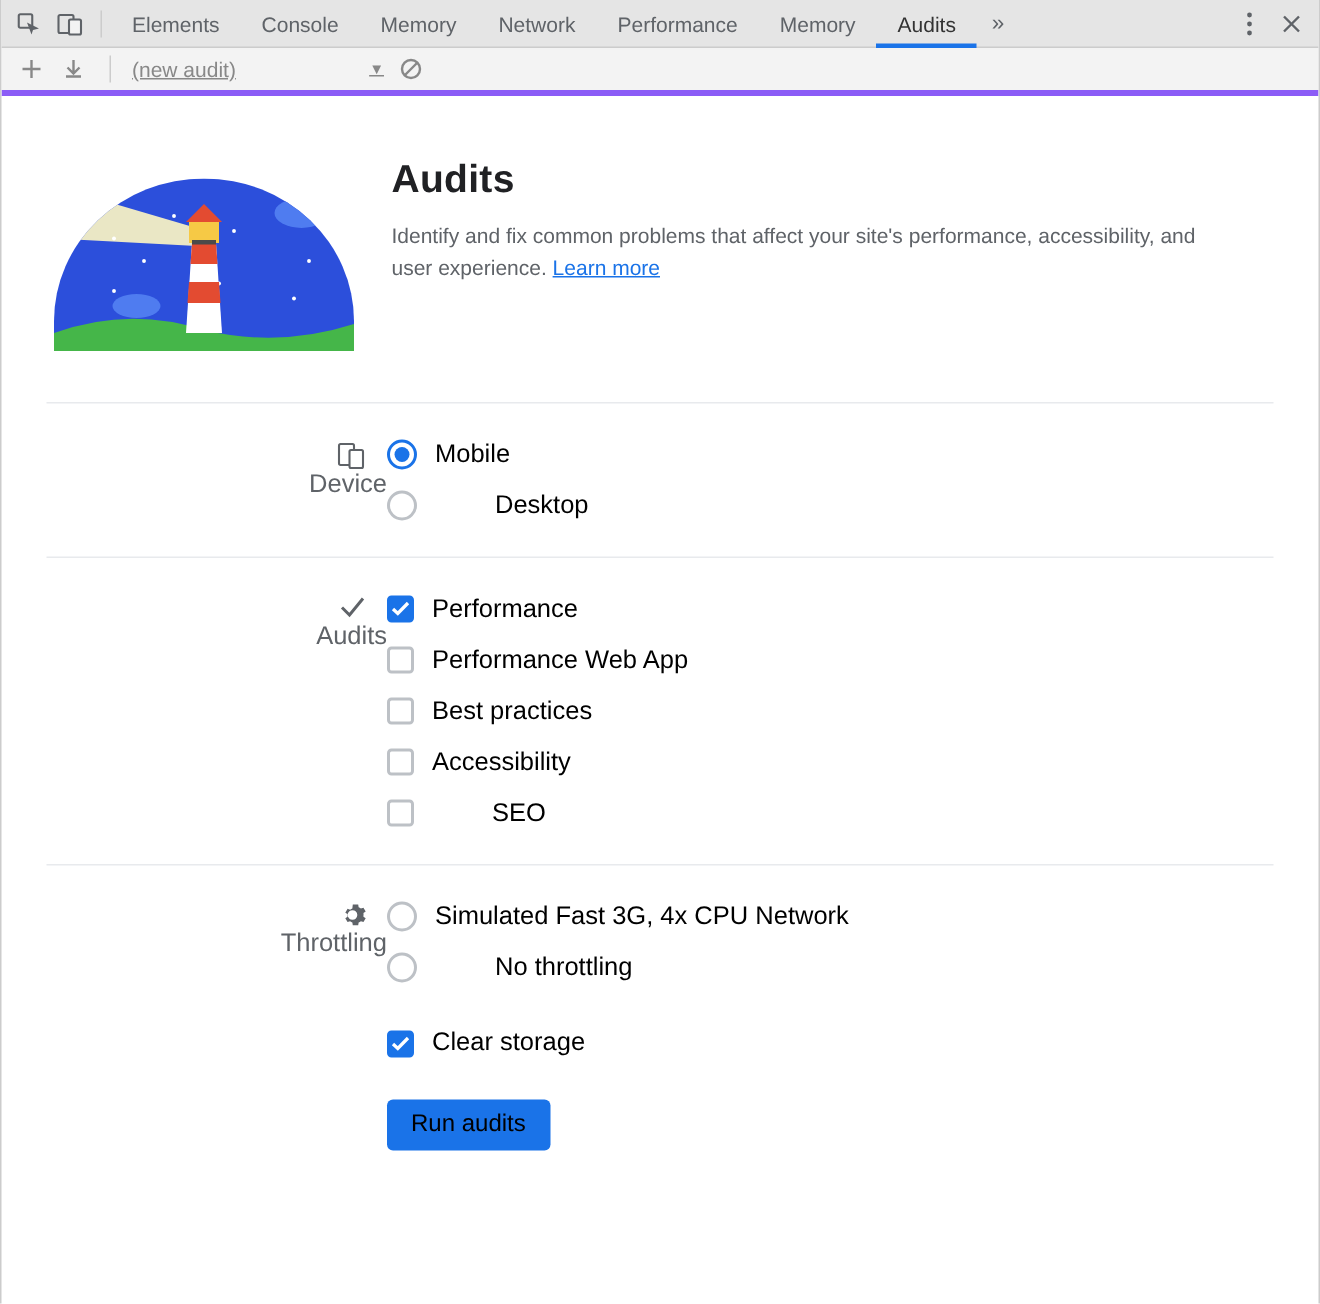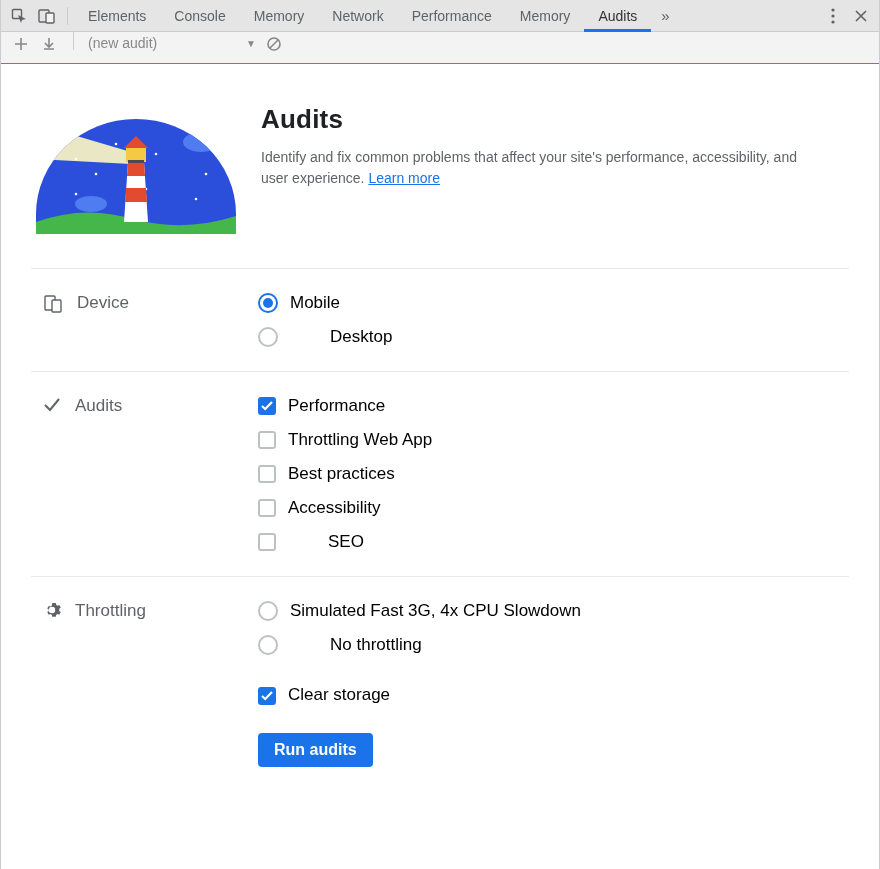--- a/index.html
+++ b/index.html
@@ -17,57 +17,57 @@
     border-bottom:1px solid #ccc; background:#e5e5e5;
     padding:0 4px; font-size:14px; color:#5f6368;
   }
   .tabbar .ico { width:24px; height:24px; display:flex; align-items:center;justify-content:center; margin:0 2px; color:#5f6368;}
   .tabbar .divider { width:1px; height:18px; background:#ccc; margin:0 6px;}
   .tabbar .tab { padding:0 14px; height:32px; line-height:32px; cursor:pointer; color:#5f6368;}
   .tabbar .tab.active { color:#333; border-bottom:3px solid #1a73e8;}
   .tabbar .spacer{flex:1;}
   
   .toolbar2 {
-    height:32px; display:flex; 
-    border-bottom:1px solid #8b5cf6; background:#f3f3f3;
-    padding:0 8px; color:#888;
+    height:32px; display:flex; align-items:center;
+    border-bottom:4px solid #8b5cf6; background:#f3f3f3;
+    padding:0 8px; color:#888;text-decoration:underline;
   }
   .toolbar2 .tbico{width:24px;height:24px;display:flex;align-items:center;justify-content:center;margin-right:4px;color:#888;}
   .toolbar2 .tbdiv{width:1px;height:18px;background:#ccc;margin:0 8px;}
   .toolbar2 .dd{
     display:flex;align-items:center;height:22px;min-width:180px;
     padding:0 6px;color:#888;font-size:14px;justify-content:space-between;
   }
   .toolbar2 .dd .tri{font-size:10px;color:#888;margin-left:8px;}
   
   .content{padding:40px 30px 20px 30px;}
   .header{display:flex;align-items:flex-start;margin-bottom:34px;}
   .header .illus{width:200px;height:130px;flex-shrink:0;margin-right:25px;margin-left:5px;}
   .header h1{font-size:26px;font-weight:600;margin:0 0 12px 0;color:#202124;letter-spacing:.2px;}
   .header p{font-size:14px;color:#5f6368;margin:0;max-width:540px;line-height:1.5;}
   .header a{color:#1a73e8;text-decoration:underline;cursor:pointer;}
   
   .section{display:flex;align-items:flex-start;padding:24px 0;border-top:1px solid #e8eaed;}
-  .section .label{width:215px;display:flex;align-items:flex-start;color:#5f6368;font-size:17px;margin-left:12px;}
+  .section .label{width:215px;display:flex;align-items:flex-end;color:#5f6368;font-size:17px;margin-left:12px;flex-direction:column;}
   .section .label svg,.section .label .ic{margin-right:14px;color:#5f6368;}
   .section .opts{flex:1;}
   .opt{display:flex;align-items:center;margin-bottom:14px;font-size:17px;color:#000000;}
   .opt:last-child{margin-bottom:0;gap:40px;}
   
   .radio{width:20px;height:20px;border:2px solid #bdc1c6;border-radius:50%;margin-right:12px;position:relative;flex-shrink:0;}
   .radio.checked{border-color:#1a73e8;}
   .radio.checked::after{content:"";position:absolute;inset:3px;border-radius:50%;background:#1a73e8;}
   
   .cb{width:18px;height:18px;border:2px solid #bdc1c6;border-radius:3px;margin-right:12px;flex-shrink:0;display:flex;align-items:center;justify-content:center;background:#fff;}
   .cb.checked{background:#1a73e8;border-color:#1a73e8;}
   .cb.checked svg{display:block;}
   .cb svg{display:none;color:#fff;}
   
   .run{margin-top:2px;}
-  .btn{display:inline-block;background:#1a73e8;color:#ffffff;font-size:16px;font-weight:700;padding:8px 16px;border-radius:4px;border:none;cursor:pointer;}
+  .btn{display:inline-block;background:#1a73e8;color:#000000;font-size:16px;font-weight:400;padding:8px 16px;border-radius:4px;border:none;cursor:pointer;}
   
   .illus svg{display:block;}
 </style>
 </head>
 <body>
 
 <div class="tabbar">
   <span class="ico">
     <svg width="16" height="16" viewBox="0 0 16 16" fill="none" stroke="currentColor" stroke-width="1.4">
       <rect x="1.5" y="1.5" width="9" height="9" rx="1"></rect>
@@ -210,21 +210,21 @@
       <div class="opt">
         <span class="cb checked">
             <svg width="12" height="10" viewBox="0 0 12 10" stroke="currentColor" stroke-width="2.2" fill="none">
               <path d="M1 5 L4.2 8 L11 1"></path>
             </svg>
           </span>
         <span>Performance</span>
       </div>
       <div class="opt">
         <span class="cb"></span>
-        <span>Throttling Web App</span>
+        <span>Performance Web App</span>
       </div>
       <div class="opt">
         <span class="cb"></span>
         <span>Best practices</span>
       </div>
       <div class="opt">
         <span class="cb"></span>
         <span>Accessibility</span>
       </div>
       <div class="opt">
@@ -237,21 +237,21 @@
   <div class="section">
     <div class="label">
       <svg class="ic" width="18" height="18" viewBox="0 0 18 18" fill="currentColor">
         <path d="M9 5.8a3.2 3.2 0 1 0 0 6.4 3.2 3.2 0 0 0 0-6.4zm7.3 4.4l1.5.9-1.5 2.6-1.7-.6a6.4 6.4 0 0 1-1.5.9l-.3 1.8H9.2l-.3-1.8a6.4 6.4 0 0 1-1.5-.9l-1.7.6-1.5-2.6 1.5-.9a6.5 6.5 0 0 1 0-1.8l-1.5-.9 1.5-2.6 1.7.6c.5-.4 1-.7 1.5-.9L9.2 2h3.6l.3 1.8c.5.2 1 .5 1.5.9l1.7-.6 1.5 2.6-1.5.9c.1.6.1 1.2 0 1.8z"></path>
       </svg>
       <span>Throttling</span>
     </div>
     <div class="opts">
       <div class="opt">
         <span class="radio"></span>
-        <span>Simulated Fast 3G, 4x CPU Slowdown</span>
+        <span>Simulated Fast 3G, 4x CPU Network</span>
       </div>
       <div class="opt">
         <span class="radio"></span>
         <span>No throttling</span>
       </div>
     </div>
   </div>
 
   <div class="section" style="border-top:none;padding-top:6px;">
     <div class="label"></div>

